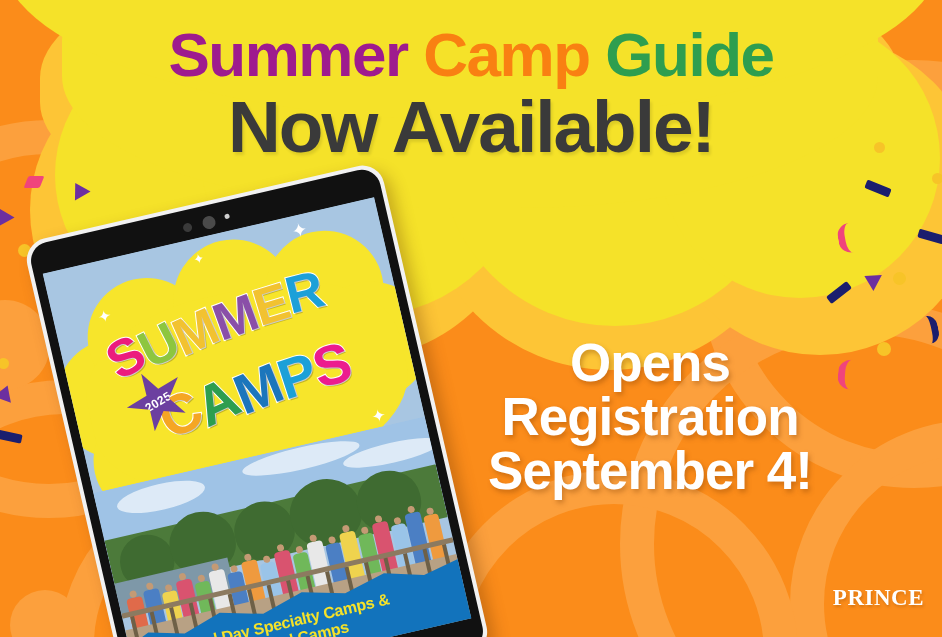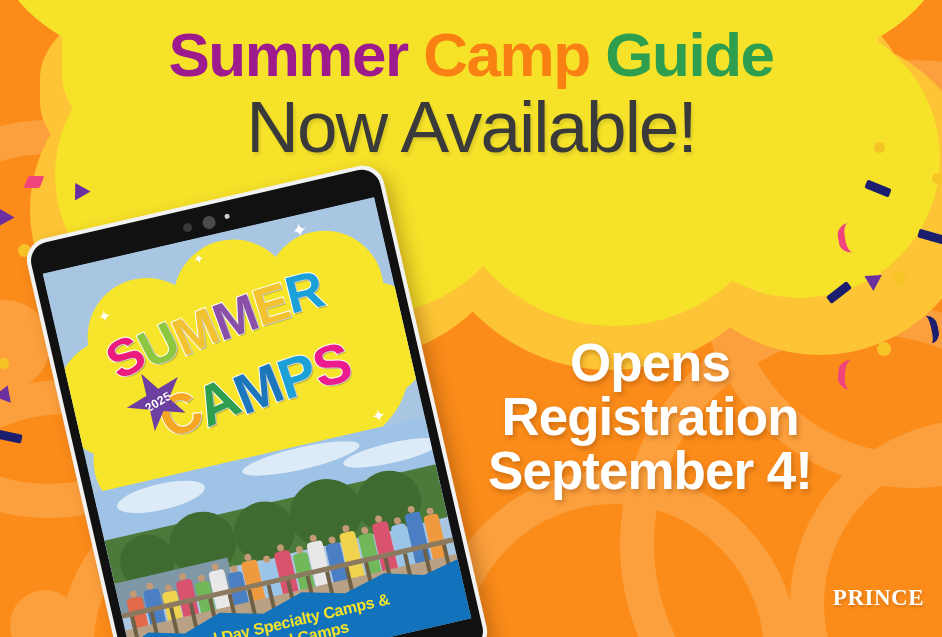--- a/index.html
+++ b/index.html
@@ -51,21 +51,21 @@
     font-weight: 700;
     letter-spacing: -1.5px;
     white-space: nowrap;
   }
   .line1 .w-summer { color: #9E1B8E; }
   .line1 .w-camp   { color: #F98012; }
   .line1 .w-guide  { color: #2E9E4F; }
   .line2 {
     margin-top: 10px;
     font-size: 73px;
-    font-weight: 400;
+    font-weight: 700;
     letter-spacing: -2px;
     color: #3A3A3A;
     white-space: nowrap;
     text-shadow: 2px 3px 3px rgba(0,0,0,0.10);
   }
 
   
   .reg {
     position: absolute;
     left: 470px; top: 336px;

